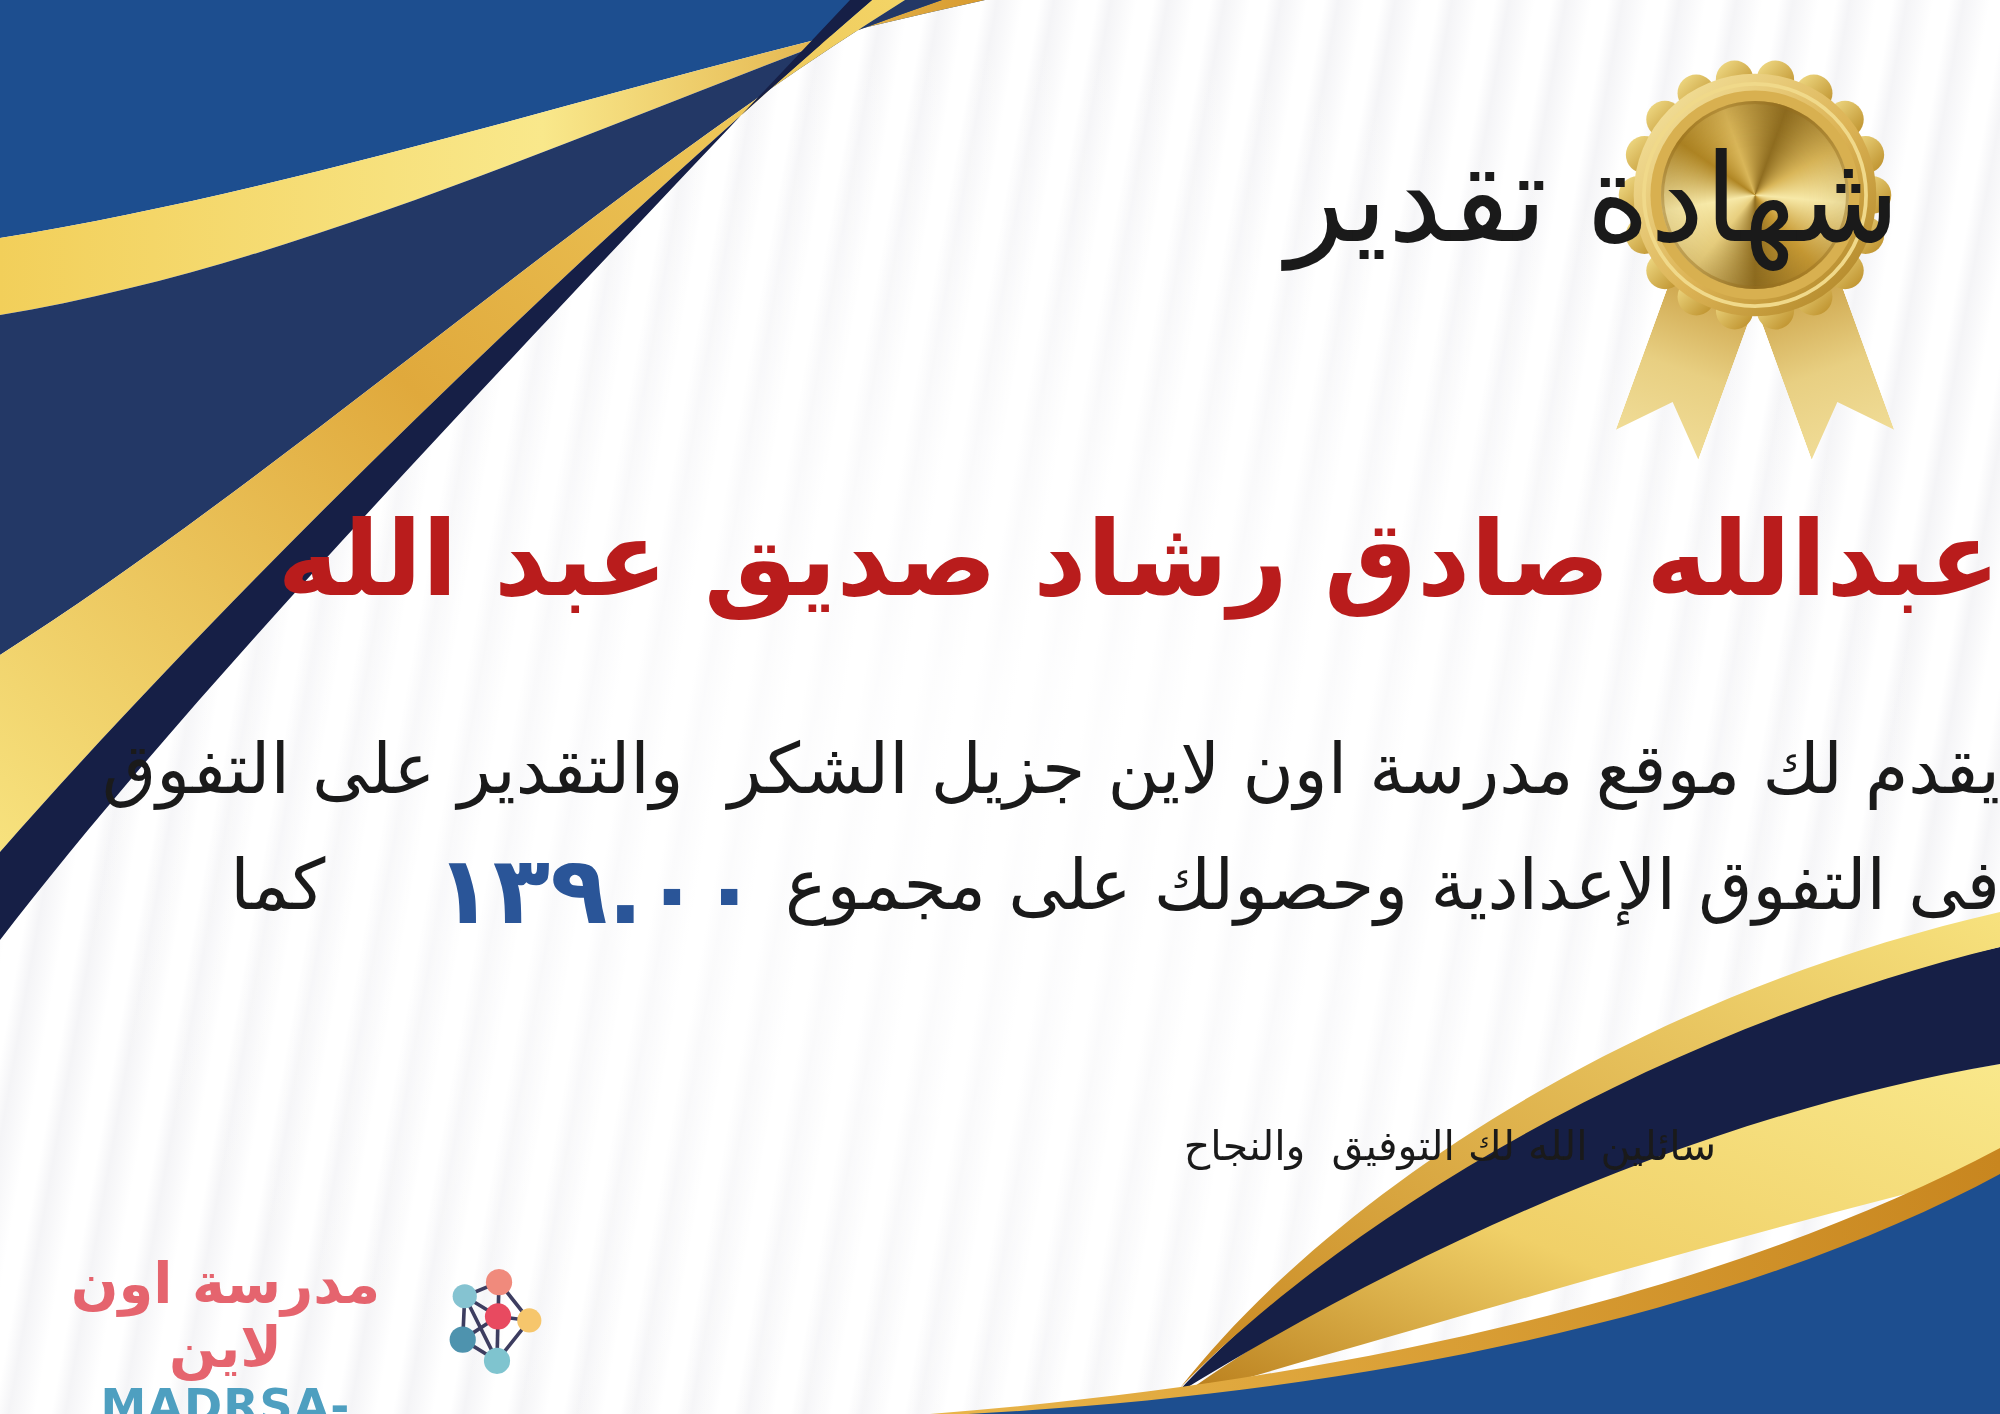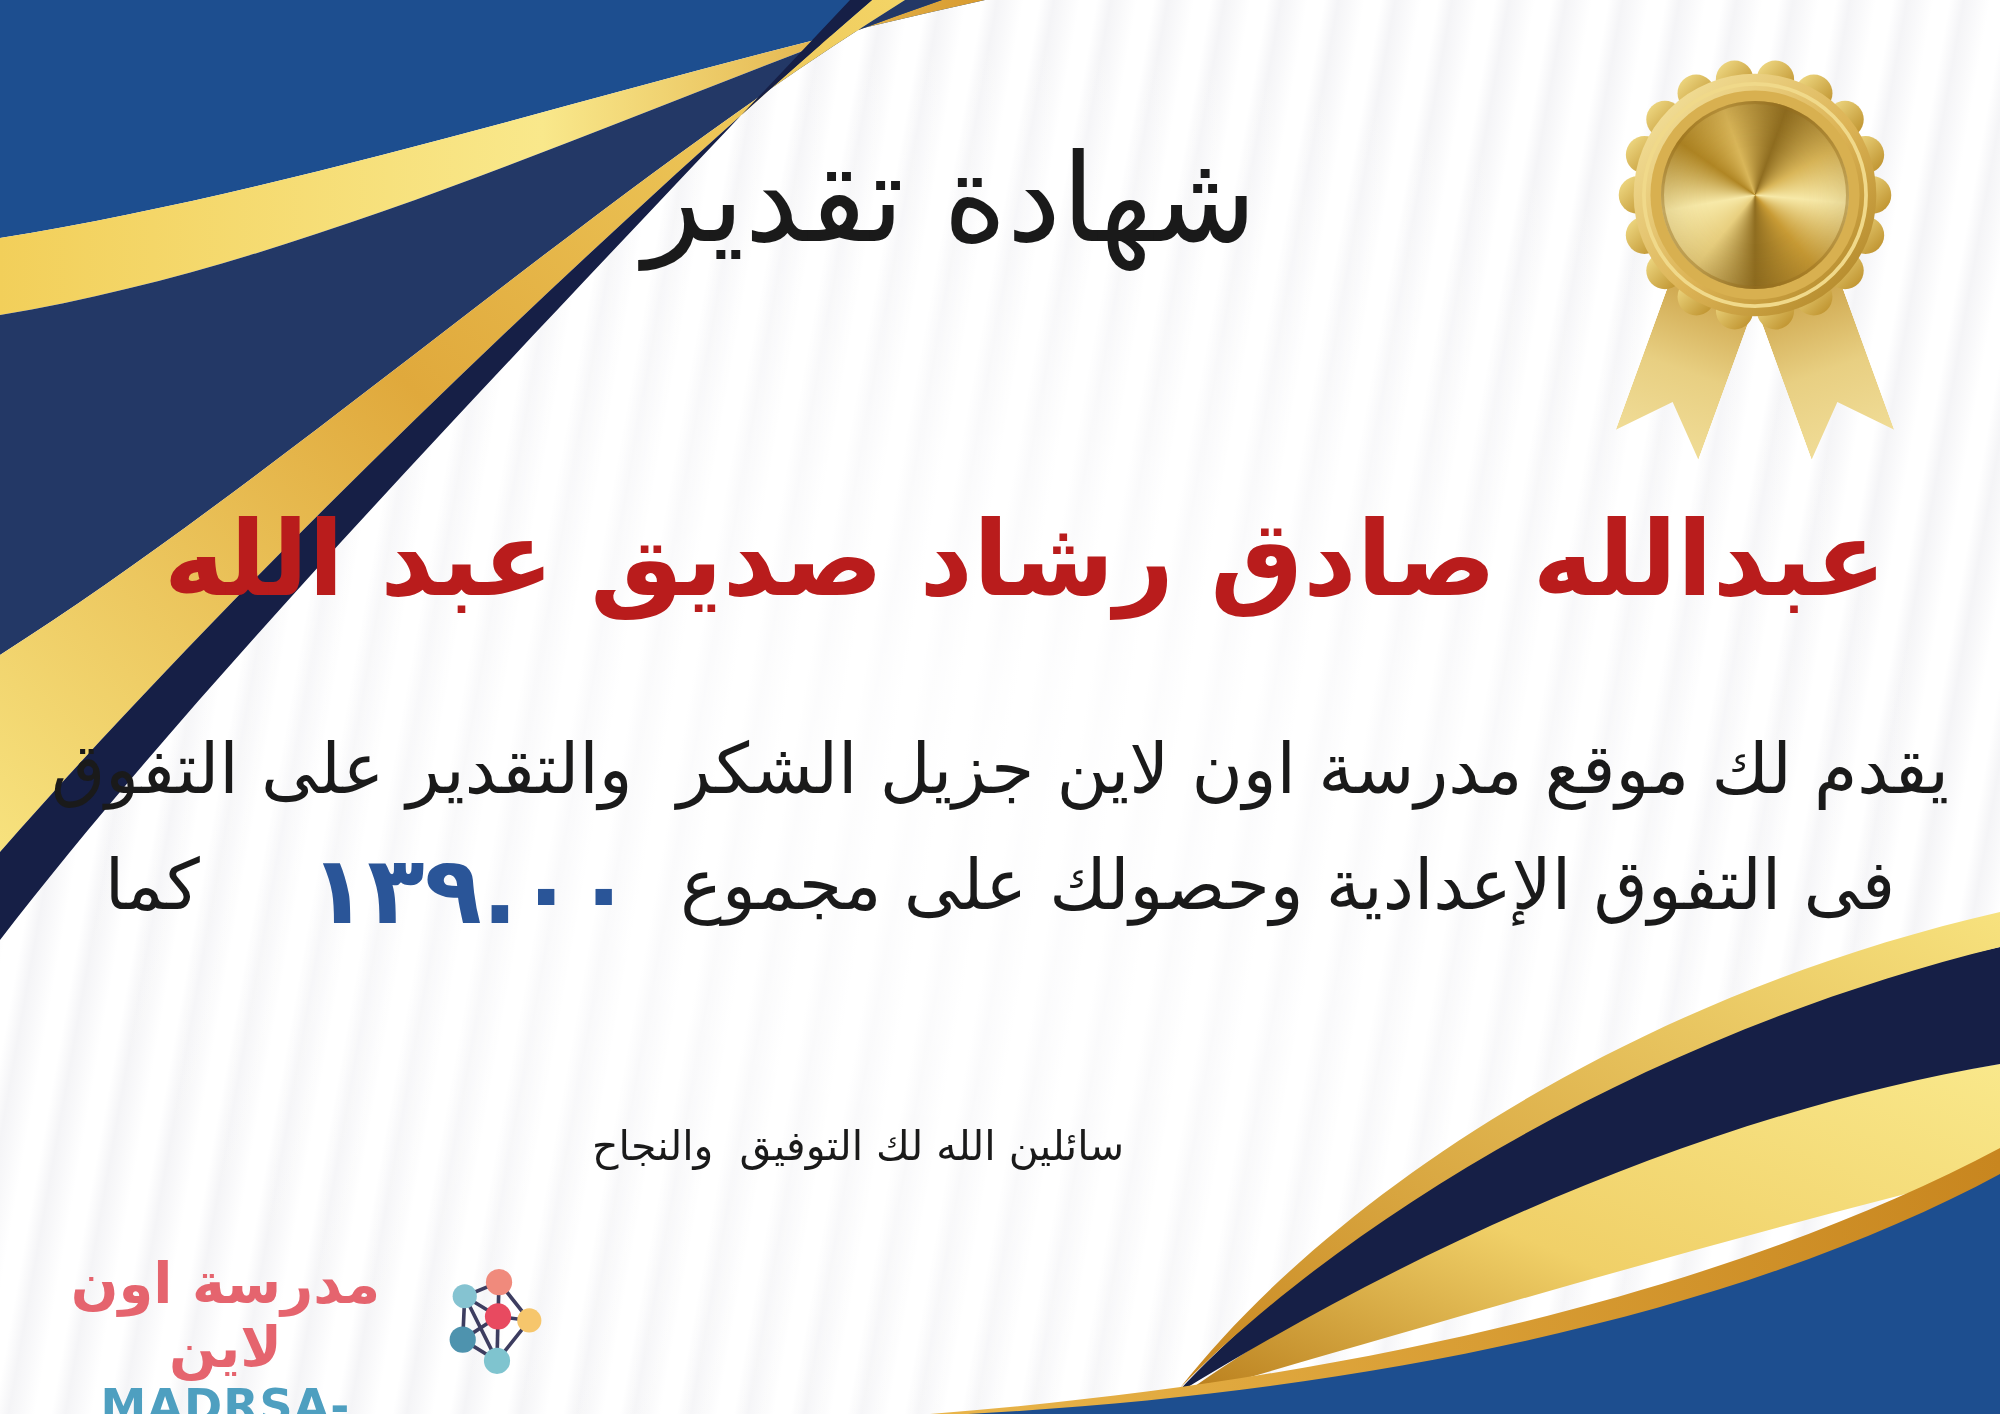--- a/index.html
+++ b/index.html
@@ -15,30 +15,30 @@
       #ffffff 0px,#ffffff 16px,#f1f1f4 30px,#f6f6f8 40px,#ffffff 56px);
     opacity:.75;
   }
   .stage::after{
     content:"";position:absolute;inset:0;z-index:0;
     background:radial-gradient(ellipse at 50% 55%, rgba(255,255,255,.9) 0%, rgba(255,255,255,0) 70%);
   }
   svg.corners{position:absolute;inset:0;z-index:1;}
 
   
-  .txt{position:absolute;z-index:3;direction:rtl;text-align:center;color:#1a1a1a;}
+  .txt{position:absolute;z-index:3;direction:rtl;color:#1a1a1a;}
   .keep-space{white-space:pre-wrap;}
   .title{top:128px;left:0;width:1900px;font-size:122px;font-weight:500;letter-spacing:0;}
   .name{top:498px;left:50px;width:1950px;font-size:104px;font-weight:700;color:#b91c1c;}
   .body-line{left:0;width:2000px;font-size:70px;font-weight:500;}
   .line1{top:728px;}
   .line2{top:836px;}
   .line3{top:948px;}
   .score{display:inline-block;font-size:94px;font-weight:700;color:#2a5598;
-         margin:0 48px 0 110px;vertical-align:-14px;}
+         margin:0 27px 0 110px;vertical-align:-14px;}
   .closing{top:1122px;left:0;width:1716px;font-size:41px;font-weight:500;}
 
   
   .medal{position:absolute;left:1615px;top:30px;width:280px;height:430px;z-index:2;}
   .ribbon{position:absolute;top:245px;width:88px;height:175px;
           background:linear-gradient(to bottom,#caa045,#e8cf82 55%,#f0dc96);}
   .ribbon-left{left:28px;transform:rotate(20deg);
       clip-path:polygon(0 0,100% 0,100% 100%,50% 74%,0 100%);}
   .ribbon-right{right:28px;transform:rotate(-20deg);
       clip-path:polygon(0 0,100% 0,100% 100%,50% 74%,0 100%);}

